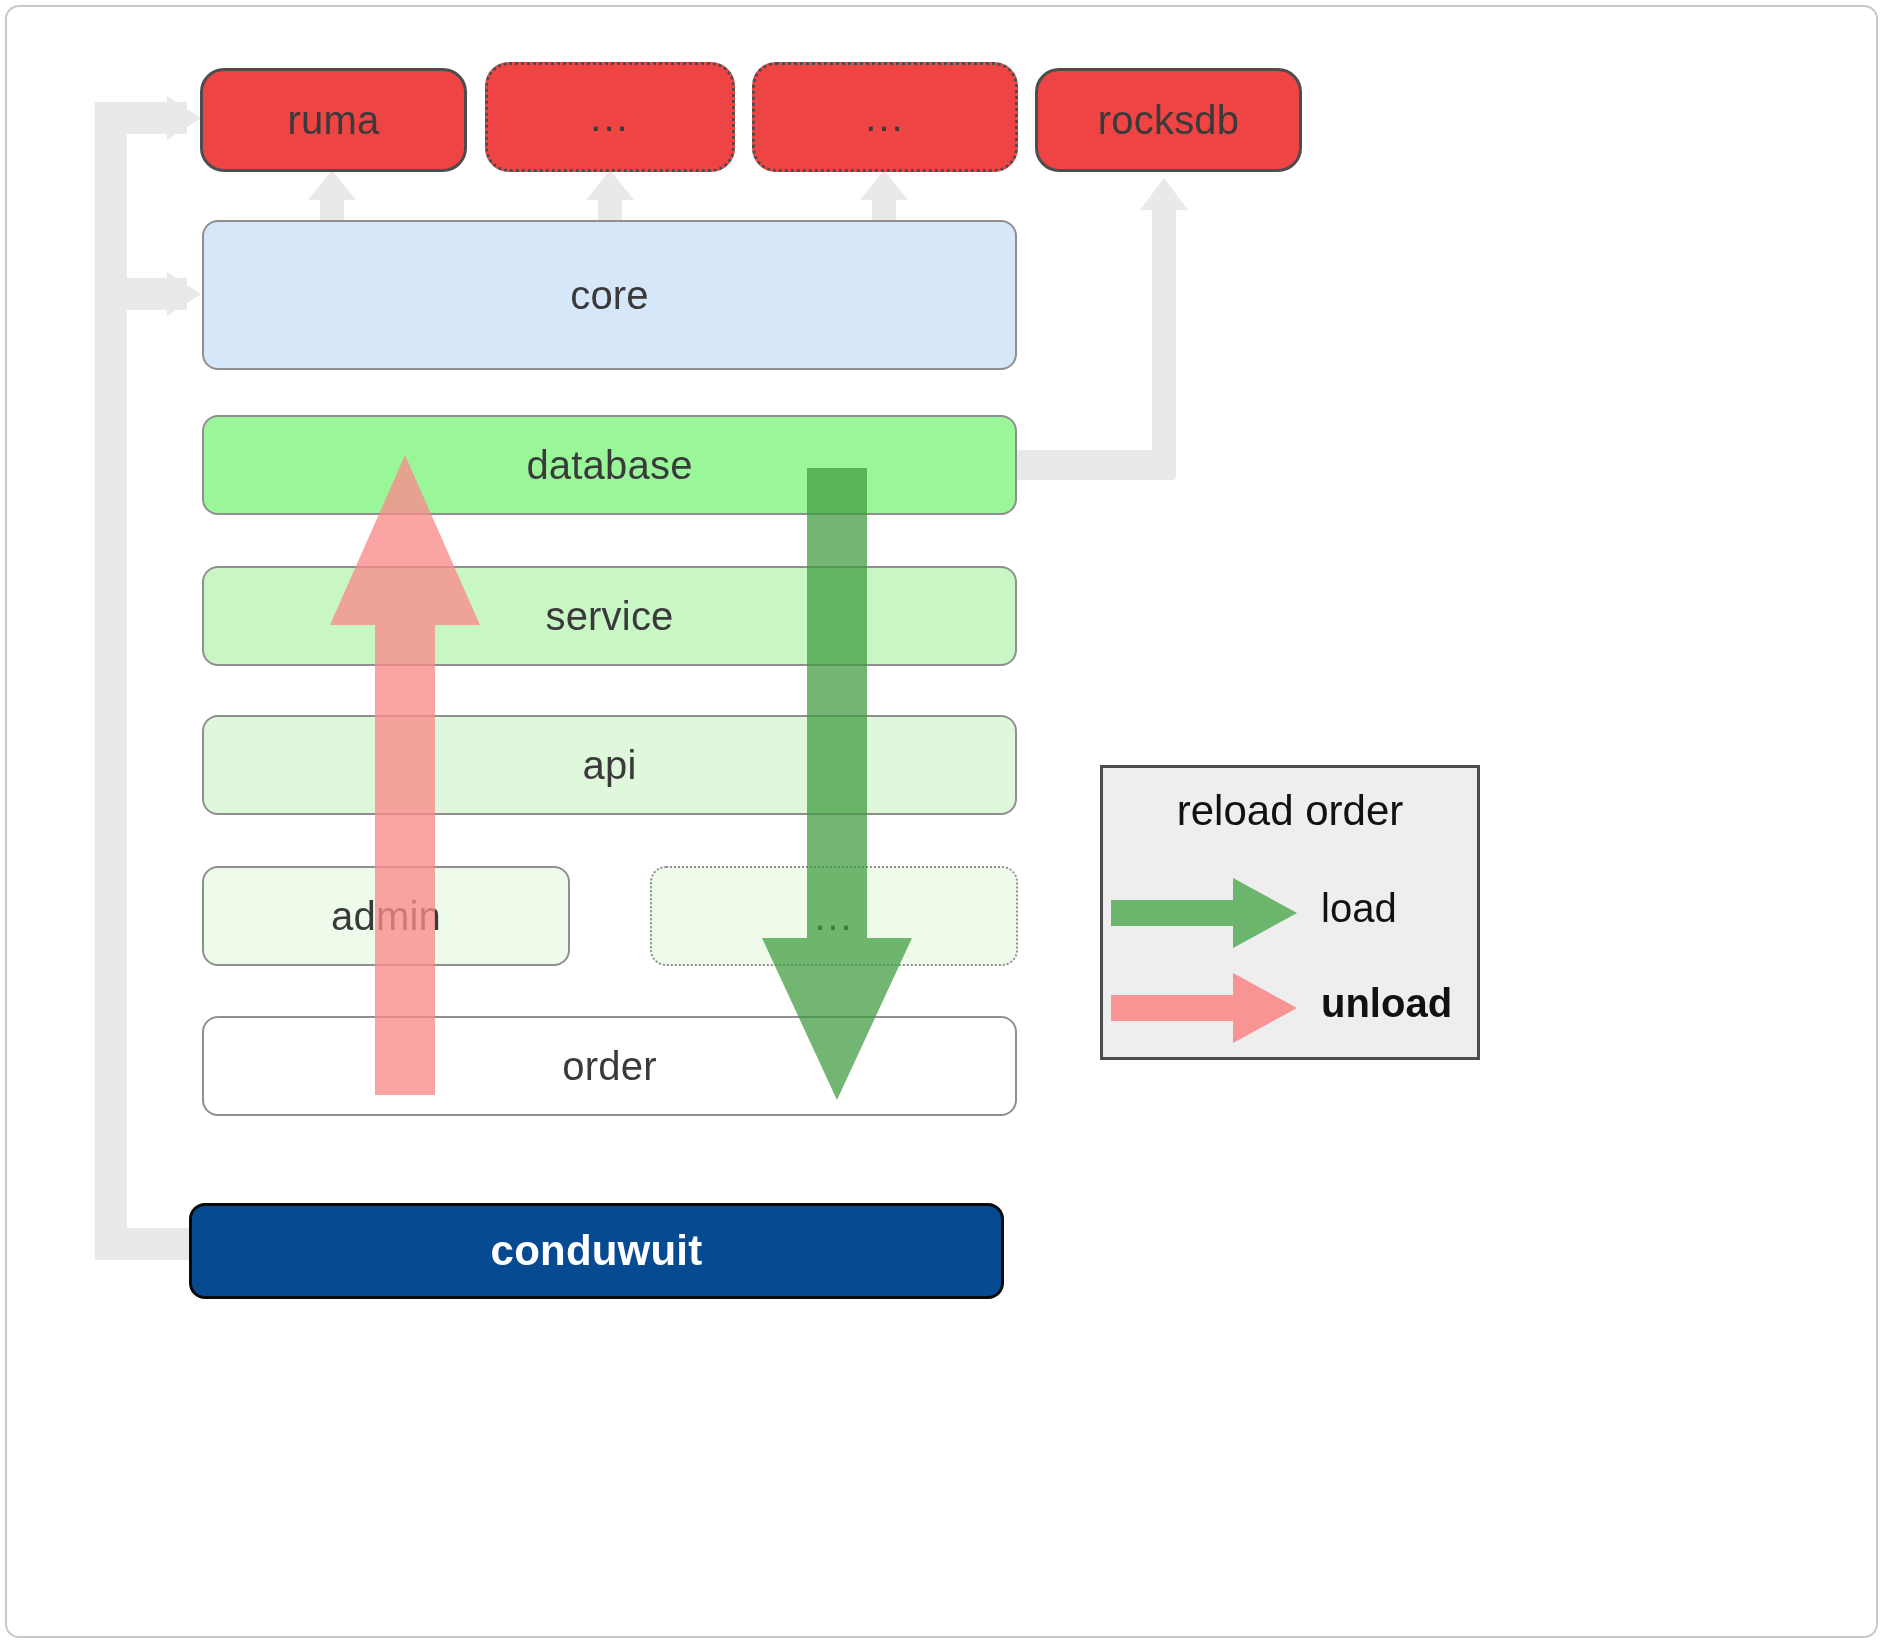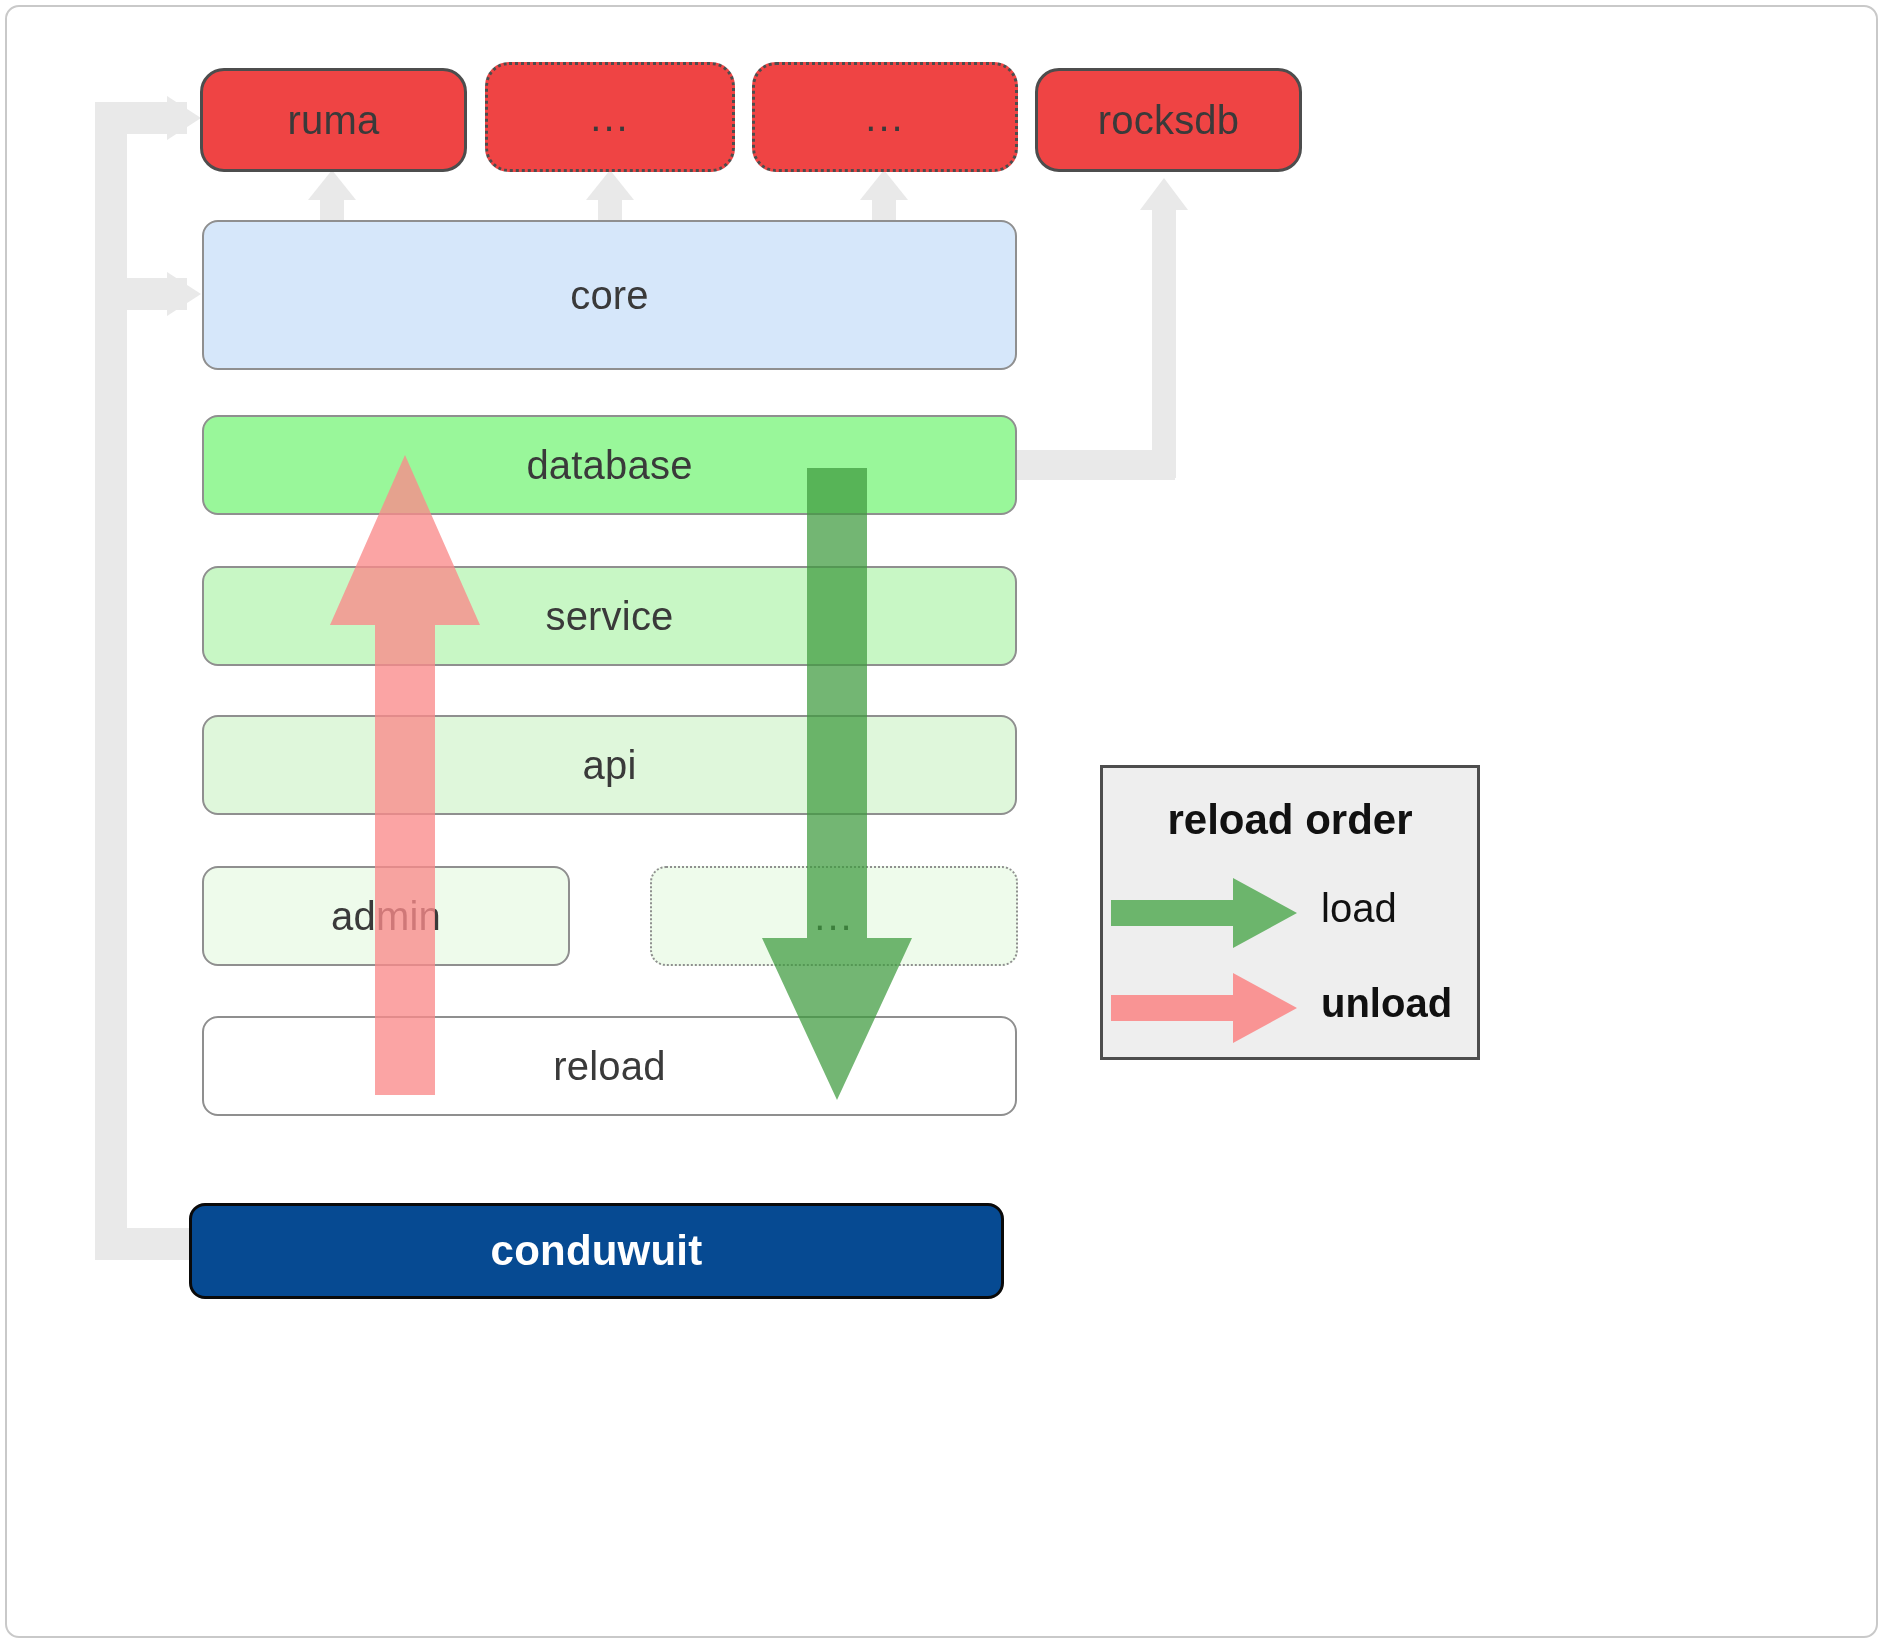--- a/index.html
+++ b/index.html
@@ -112,37 +112,37 @@
 
   <div class="node layer" style="left:202px;top:715px;width:815px;height:100px;background:#dff7db;">
     <span class="zt">api</span>
   </div>
 
   <div class="node layer dotted" style="left:650px;top:866px;width:368px;height:100px;background:#eefbeb;">
     <span class="dots">...</span>
   </div>
 
   <div class="node layer" style="left:202px;top:1016px;width:815px;height:100px;background:#ffffff;">
-    <span class="zt">reload</span>
+    <span class="zt">order</span>
   </div>
 
   <svg class="flow" style="left:320px;top:445px;width:170px;height:650px;" viewBox="0 0 170 650" preserveAspectRatio="none">
     <polygon points="55,180 55,650 115,650 115,180 160,180 85,10 10,180" fill="#fa8a8a" fill-opacity="0.78"></polygon>
   </svg>
 
   <svg class="flow" style="left:752px;top:468px;width:170px;height:640px;" viewBox="0 0 170 640" preserveAspectRatio="none">
     <polygon points="55,0 55,470 10,470 85,632 160,470 115,470 115,0" fill="#3d9a3d" fill-opacity="0.72"></polygon>
   </svg>
 
   <div class="node root" style="left:189px;top:1203px;width:815px;height:96px;">
     <span>conduwuit</span>
   </div>
 
   <div class="legend" style="left:1100px;top:765px;width:380px;height:295px;">
-    <div class="legend-title" style="top:28px;font-weight:bold;">reload order</div>
+    <div class="legend-title" style="top:19px;">reload order</div>
 
     <svg style="position:absolute;left:8px;top:110px;width:190px;height:70px;" viewBox="0 0 190 70">
       <polygon points="0,22 122,22 122,0 186,35 122,70 122,48 0,48" fill="#55aa55" fill-opacity="0.85"></polygon>
     </svg>
     <div class="legend-label" style="left:218px;top:118px;">load</div>
 
     <svg style="position:absolute;left:8px;top:205px;width:190px;height:70px;" viewBox="0 0 190 70">
       <polygon points="0,22 122,22 122,0 186,35 122,70 122,48 0,48" fill="#fa8a8a" fill-opacity="0.9"></polygon>
     </svg>
     <div class="legend-label" style="left:218px;top:213px;font-weight:bold;">unload</div>

